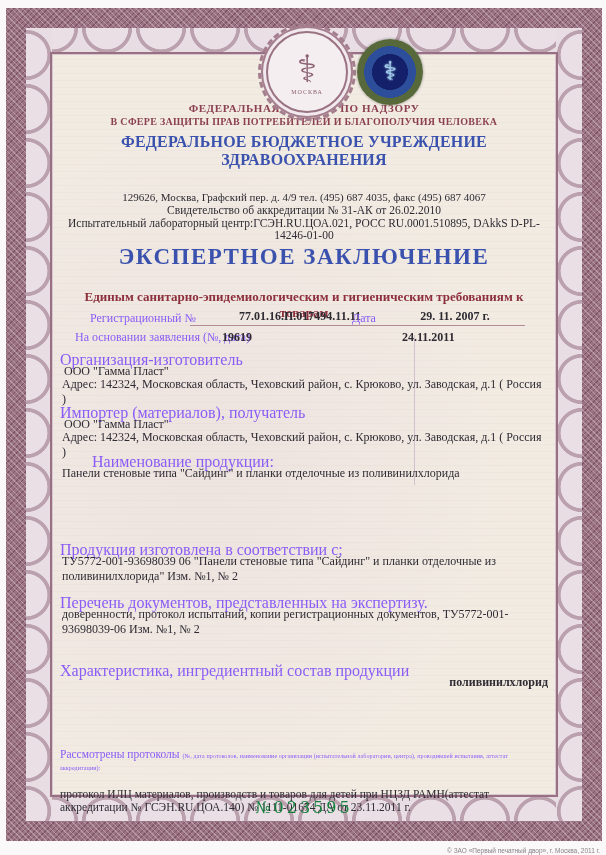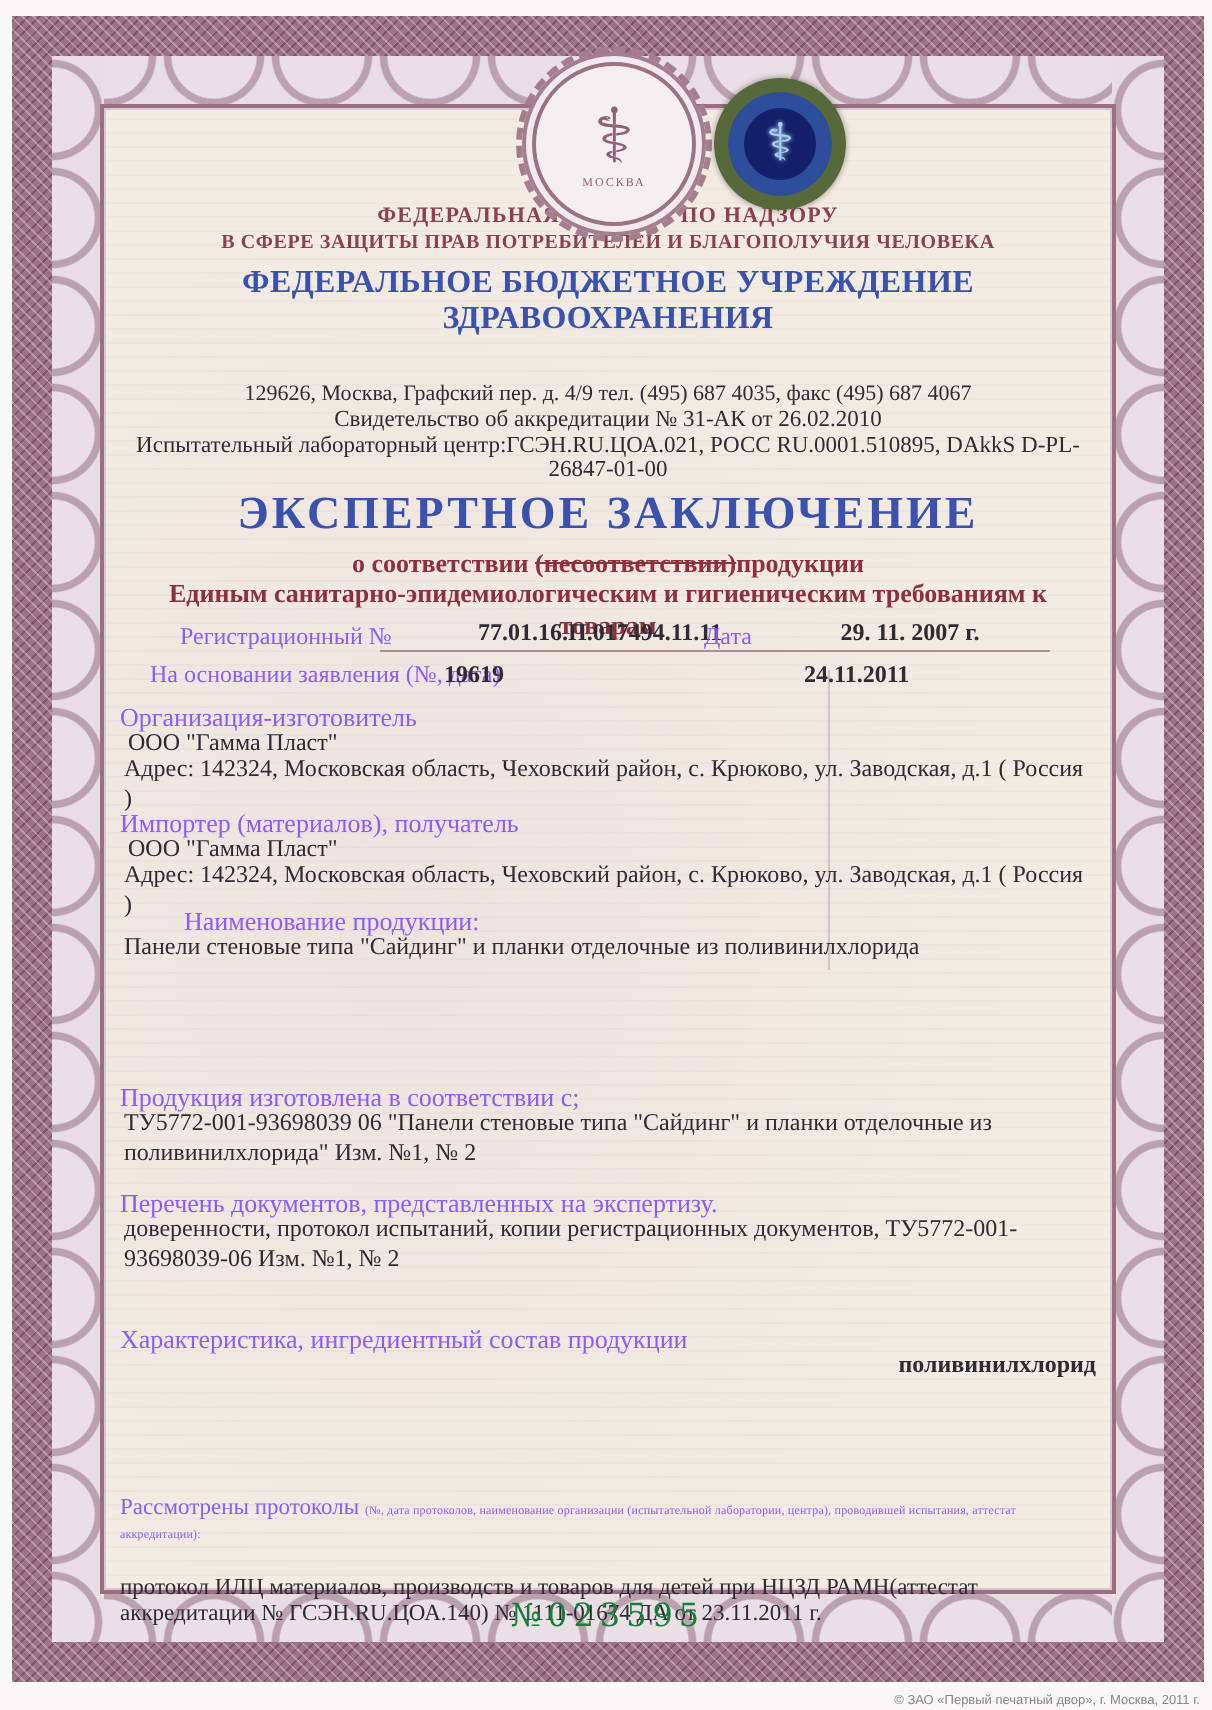--- a/index.html
+++ b/index.html
@@ -93,21 +93,21 @@
   .reg-value{position:absolute;left:130px;top:-2px;width:220px;text-align:center;
              border-bottom:1px solid #b28b96;padding-bottom:1px;}
   .date-label{position:absolute;left:292px;top:0;}
   .date-value{position:absolute;left:325px;top:-2px;width:140px;text-align:center;
               border-bottom:1px solid #b28b96;padding-bottom:1px;}
   .approw{top:330px;font-size:12px;}
   .app-label{position:absolute;left:15px;top:0;}
   .app-number{position:absolute;left:162px;top:0;}
   .app-date{position:absolute;left:342px;top:0;}
 
-  .lab-line{font-size:13px;}
+  .lab-line{font-size:16px;}
   .val-line{font-size:12px;}
   .l-manufacturer{top:351px;}  .v-manuf-name{top:364px;left:64px;}  .v-manuf-addr{top:377px;left:62px;}
   .l-importer{top:404px;}      .v-imp-name{top:417px;left:64px;}    .v-imp-addr{top:430px;left:62px;}
   .l-product{top:453px;margin-left:32px;}       .v-product{top:466px;left:62px;}
   .l-standards{top:541px;}     .v-standards{top:554px;left:62px;}
   .l-documents{top:594px;}     .v-documents{top:607px;left:62px;}
   .l-composition{top:662px;}   .v-composition{top:675px;left:68px;text-align:right;}
   .l-protocols{top:748px;font-size:11.5px;}
   .l-protocols .note{font-size:6px;letter-spacing:.1px;}
   .v-protocols{top:788px;left:60px;font-size:11.5px;line-height:1.15;}
@@ -136,26 +136,23 @@
   </div>
   <div class="seal seal-right">
     <span class="glyph">⚕</span>
   </div>
 
   <div class="tb center agency1 bold maroon">ФЕДЕРАЛЬНАЯ СЛУЖБА ПО НАДЗОРУ</div>
   <div class="tb center agency2 bold maroon">В СФЕРЕ ЗАЩИТЫ ПРАВ ПОТРЕБИТЕЛЕЙ И БЛАГОПОЛУЧИЯ  ЧЕЛОВЕКА</div>
   <div class="tb center org1 bold blue">ФЕДЕРАЛЬНОЕ БЮДЖЕТНОЕ УЧРЕЖДЕНИЕ ЗДРАВООХРАНЕНИЯ</div>
   <div class="tb center addr ink">129626, Москва, Графский пер. д. 4/9 тел. (495) 687 4035, факс (495) 687 4067</div>
   <div class="tb center accred ink">Свидетельство об аккредитации № 31-АК от 26.02.2010</div>
-  <div class="tb center lab ink">Испытательный лабораторный центр:ГСЭН.RU.ЦОА.021, РОСС RU.0001.510895, DAkkS D-PL-26847-01-00</div>
+  <div class="tb center lab ink">Испытательный лабораторный центр:ГСЭН.RU.ЦОА.021, РОСС RU.0001.510895, DAkkS D-PL-14246-01-00</div>
 
   <div class="tb center doc-title bold blue">ЭКСПЕРТНОЕ ЗАКЛЮЧЕНИЕ</div>
-  <div class="tb center sub1 bold darkred">
-    <span>о соответствии </span><span class="struck">(несоответствии)</span><span>продукции</span>
-  </div>
   <div class="tb center sub2 bold darkred">Единым санитарно-эпидемиологическим и гигиеническим требованиям к товарам</div>
 
   <div class="tb regrow">
     <span class="reg-label rose">Регистрационный №</span>
     <span class="reg-value bold ink">77.01.16.П.017494.11.11</span>
     <span class="date-label rose">Дата</span>
     <span class="date-value bold ink">29. 11. 2007 г.</span>
   </div>
   <div class="tb approw">
     <span class="app-label rose">На основании заявления (№, дата)</span>

